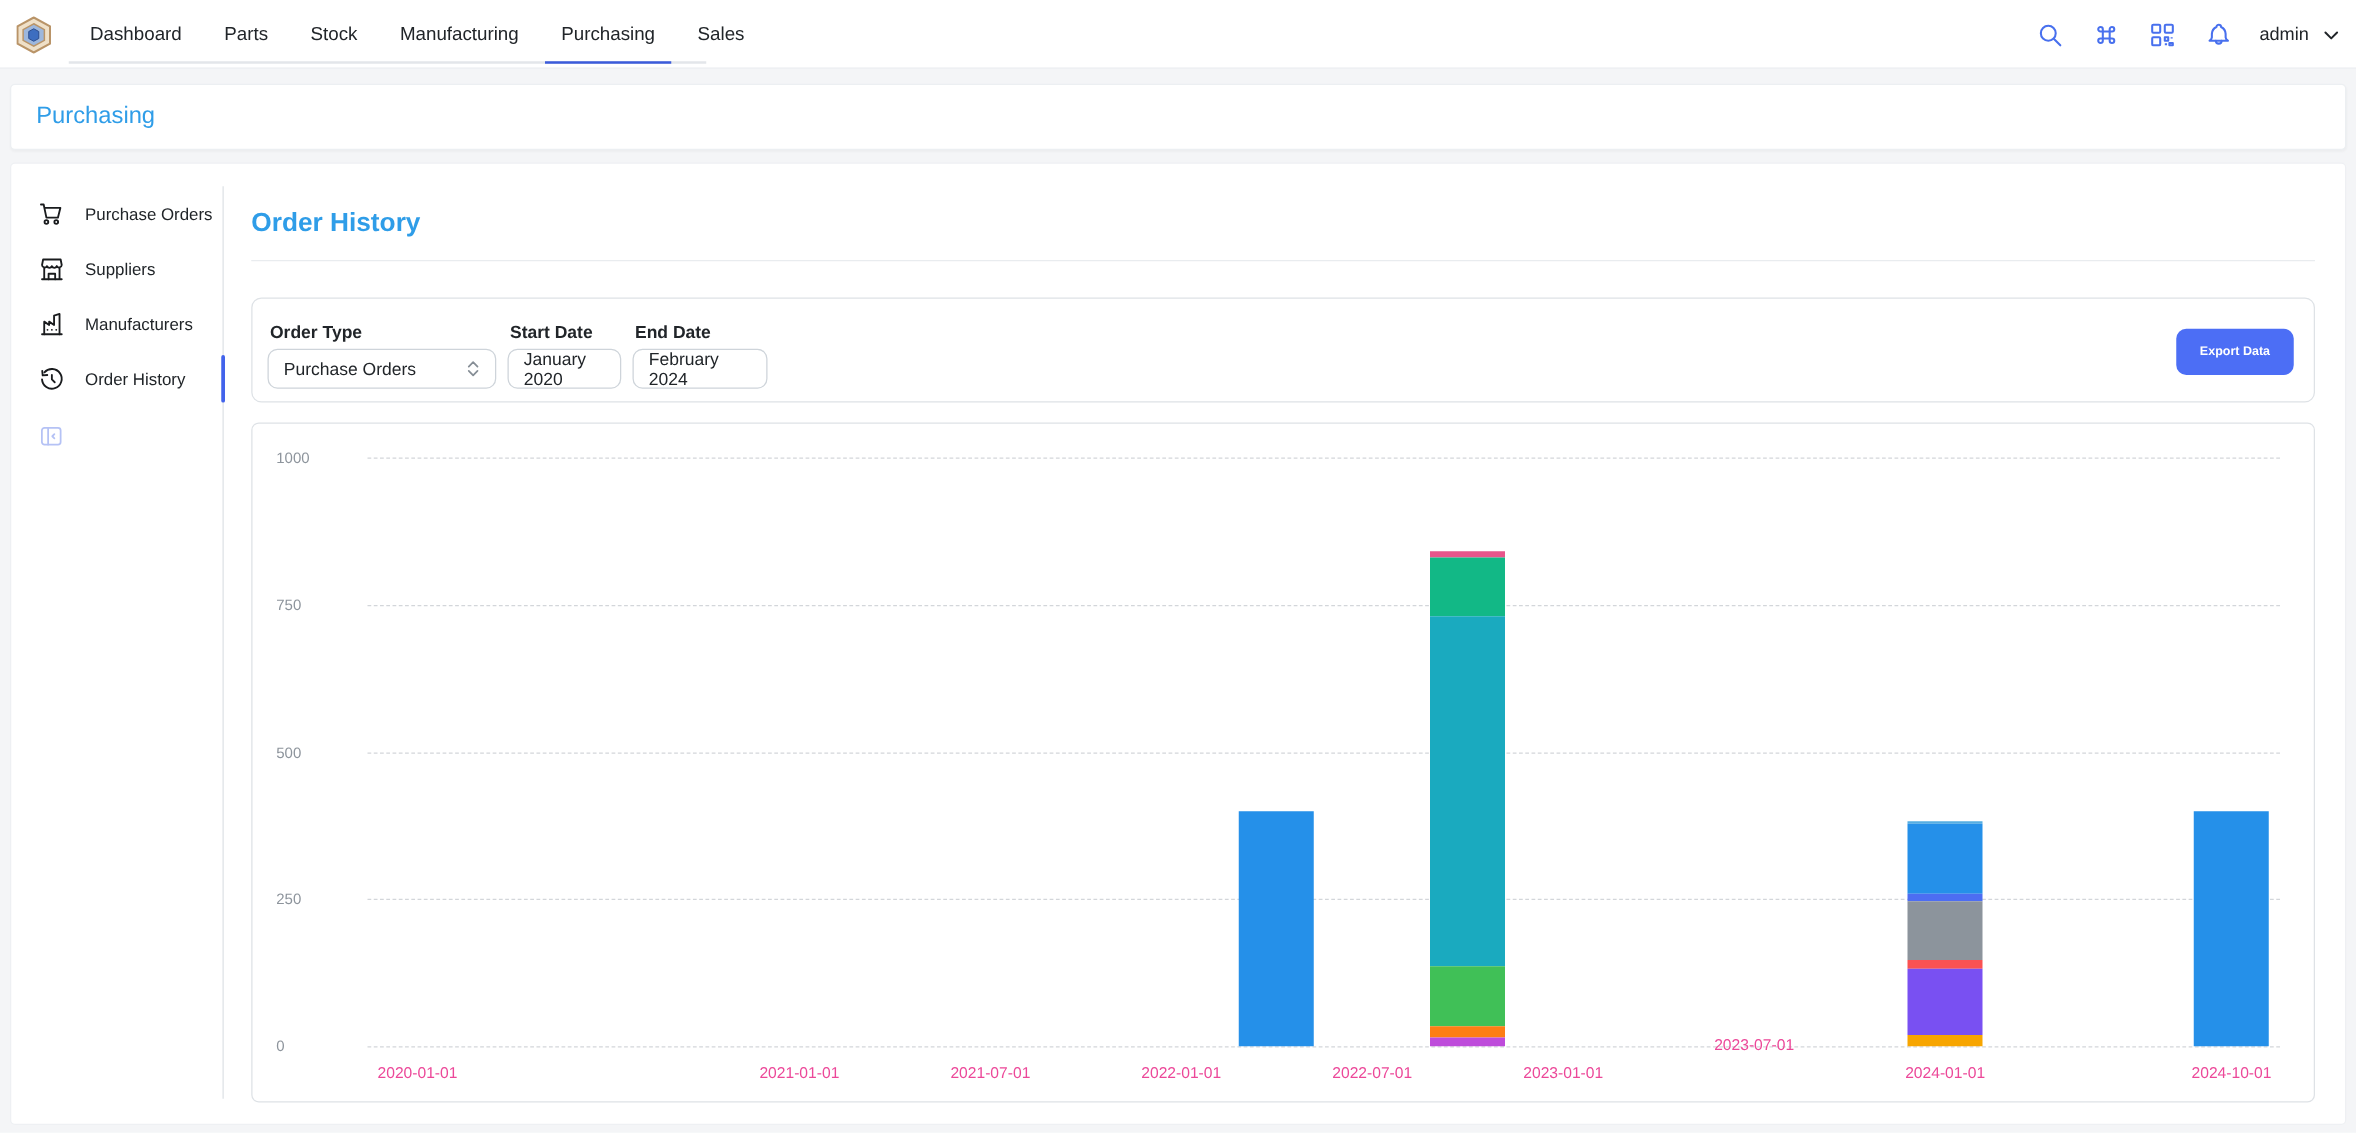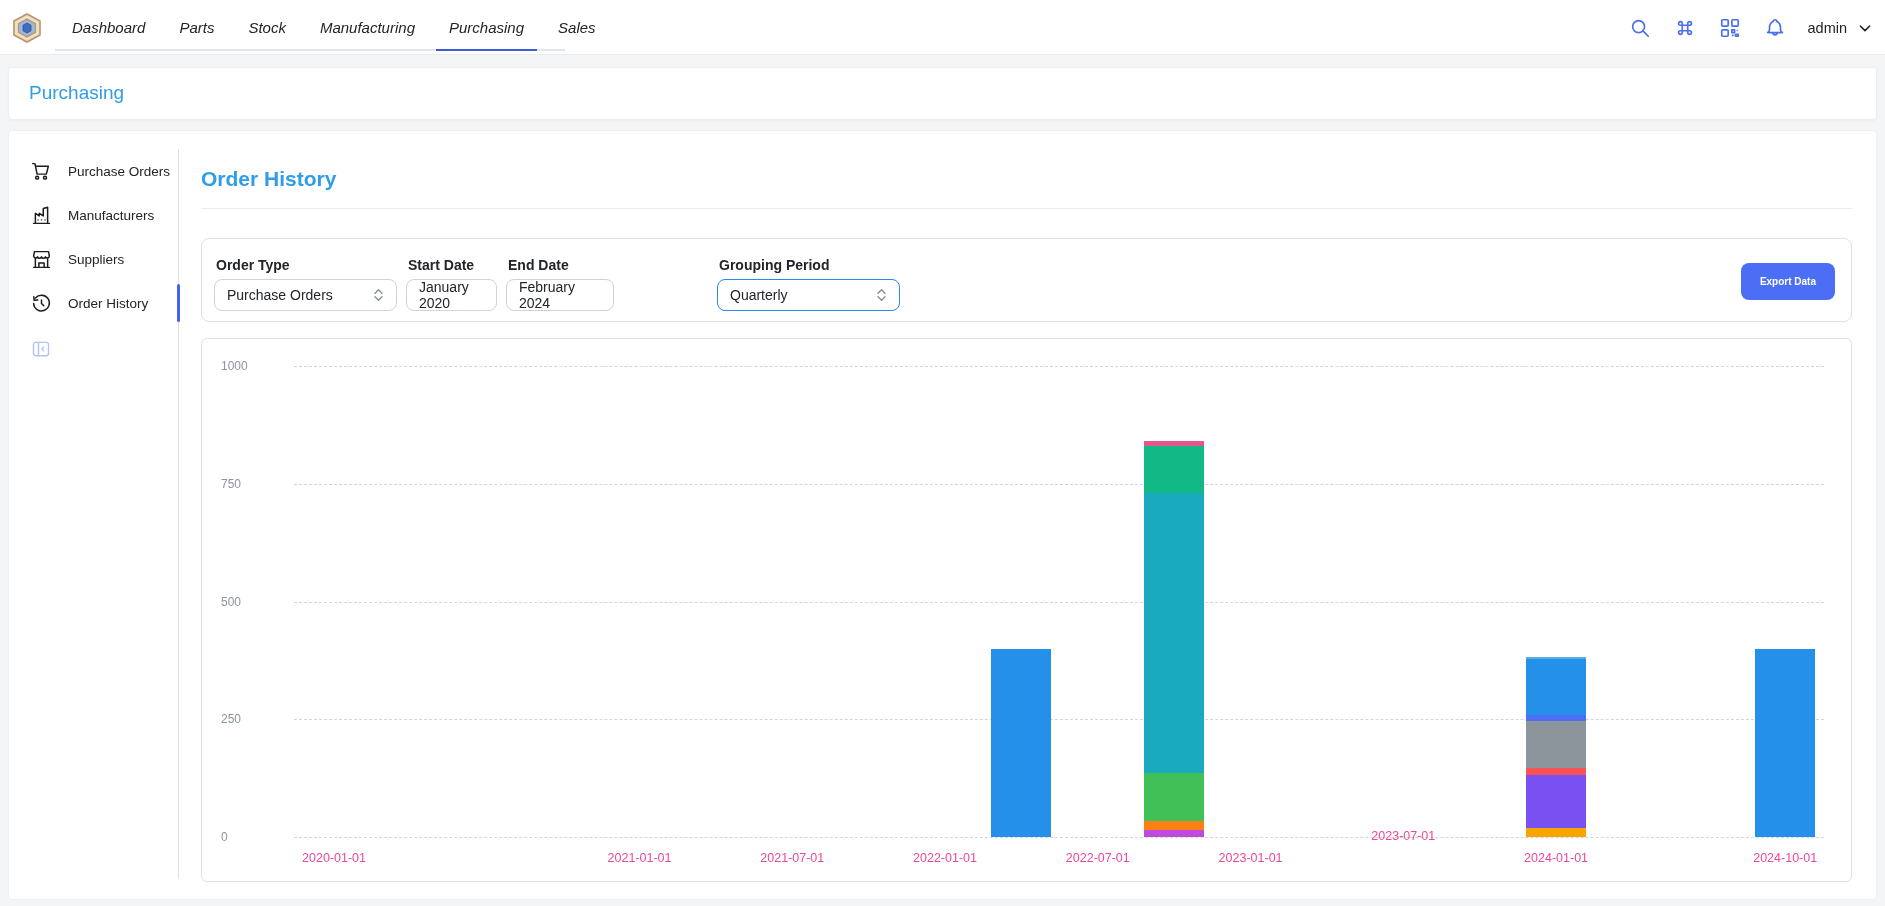--- a/index.html
+++ b/index.html
@@ -1,21 +1,21 @@
 <!DOCTYPE html>
 <html><head>
 <meta charset="utf-8">
 <style>
   * { margin:0; padding:0; box-sizing:border-box; }
   html,body { width:1885px; height:906px; background:#f4f5f7; font-family:"Liberation Sans", sans-serif; color:#212529; overflow:hidden; }
 
   
   .navbar { position:absolute; top:0; left:0; width:1885px; height:55px; background:#fff; border-bottom:1px solid #e9ecef; }
   .logo { position:absolute; left:13px; top:13px; width:28px; height:30px; }
-  .nav-tabs { position:absolute; left:55px; top:0; height:55px; display:flex; align-items:flex-start;font-style:italic; }
+  .nav-tabs { position:absolute; left:55px; top:0; height:55px; display:flex; align-items:flex-start; }
   .nav-tab { position:relative; height:55px; display:flex; align-items:center; padding:0 17px; font-size:15px; cursor:pointer; white-space:nowrap; }
   .nav-rail { position:absolute; left:55px; right:1320px; top:49px; height:2px; background:#e3e6ea; }
   .nav-tab .underline { position:absolute; left:4px; right:4px; top:49px; height:2px; background:transparent; z-index:2; }
   .nav-tab.active .underline { background:#3b5bdb; }
   .nav-right { position:absolute; right:12px; top:0; height:55px; display:flex; align-items:center; gap:21px; }
   .nav-icon { width:24px; height:24px; display:flex; align-items:center; justify-content:center; cursor:pointer; }
   .nav-icon svg { stroke:#4870ee; }
   .user-menu { display:flex; align-items:center; gap:10px; cursor:pointer; }
   .user-name { font-size:14.5px; }
 
@@ -147,36 +147,36 @@
             <circle cx="7" cy="19" r="1.7"></circle>
             <circle cx="16" cy="19" r="1.7"></circle>
             <path d="M2 3h2.5L7 15h10.5l2.3-9H5.3"></path>
           </svg>
         </span>
         <span class="side-label">Purchase Orders</span>
       </div>
       <div class="side-item">
         <span style="display: flex;">
           <svg width="21" height="21" viewBox="0 0 24 24" fill="none" stroke-width="1.7" stroke-linecap="round" stroke-linejoin="round">
+            <path d="M3 21h18M5 21v-10M19 21v-10"></path>
+            <path d="M4 3h16l1 5a2.4 2.4 0 0 1-4.5 1A2.4 2.4 0 0 1 12 9a2.4 2.4 0 0 1-4.5 0A2.4 2.4 0 0 1 3 8z"></path>
+            <path d="M9 21v-5h6v5"></path>
+          </svg>
+        </span>
+        <span class="side-label">Suppliers</span>
+      </div>
+      <div class="side-item">
+        <span style="display: flex;">
+          <svg width="21" height="21" viewBox="0 0 24 24" fill="none" stroke-width="1.7" stroke-linecap="round" stroke-linejoin="round">
             <path d="M3 21h18"></path>
             <path d="M5 21V9.5l4.5 3V9.5l4.5 3V4l5-1.5V21"></path>
             <path d="M8 17h.01M12 17h.01M16 17h.01"></path>
           </svg>
         </span>
         <span class="side-label">Manufacturers</span>
-      </div>
-      <div class="side-item">
-        <span style="display: flex;">
-          <svg width="21" height="21" viewBox="0 0 24 24" fill="none" stroke-width="1.7" stroke-linecap="round" stroke-linejoin="round">
-            <path d="M3 21h18M5 21v-10M19 21v-10"></path>
-            <path d="M4 3h16l1 5a2.4 2.4 0 0 1-4.5 1A2.4 2.4 0 0 1 12 9a2.4 2.4 0 0 1-4.5 0A2.4 2.4 0 0 1 3 8z"></path>
-            <path d="M9 21v-5h6v5"></path>
-          </svg>
-        </span>
-        <span class="side-label">Suppliers</span>
       </div>
       <div class="side-item active">
         <span style="display: flex;">
           <svg width="21" height="21" viewBox="0 0 24 24" fill="none" stroke-width="1.7" stroke-linecap="round" stroke-linejoin="round">
             <path d="M12 8v4l2.6 2.6"></path>
             <path d="M5.2 5.6A9 9 0 1 1 3 12"></path>
             <polyline points="3.2,4.2 3.6,8.4 7.8,8"></polyline>
           </svg>
         </span>
         <span class="side-label">Order History</span>
@@ -209,32 +209,20 @@
       <div class="field">
         <span class="field-label">Start Date</span>
         <div class="control w-start">
           <span>January 2020</span>
         </div>
       </div>
       <div class="field">
         <span class="field-label">End Date</span>
         <div class="control w-end">
           <span>February 2024</span>
-        </div>
-      </div>
-      <div class="field w-group" style="margin-left:94px; width:auto;">
-        <span class="field-label">Grouping Period</span>
-        <div class="control select focused" style="width:183px">
-          <span>Quarterly</span>
-          <span class="sel-chevrons">
-            <svg width="11" height="14" viewBox="0 0 12 16" fill="none" stroke-width="1.6" stroke-linecap="round" stroke-linejoin="round">
-                <polyline points="2,6 6,2 10,6"></polyline>
-                <polyline points="2,10 6,14 10,10"></polyline>
-              </svg>
-          </span>
         </div>
       </div>
       <button class="export-btn">Export Data</button>
     </div>
 
     <div class="chart-card" id="chartCard">
         <div class="gridline" style="left: 92px; width: 1530px; top: 498px;"></div>
         <div class="ytick" style="left: 19px; top: 491px;">0</div>
         <div class="gridline" style="left: 92px; width: 1530px; top: 380.3px;"></div>
         <div class="ytick" style="left: 19px; top: 373.3px;">250</div>

